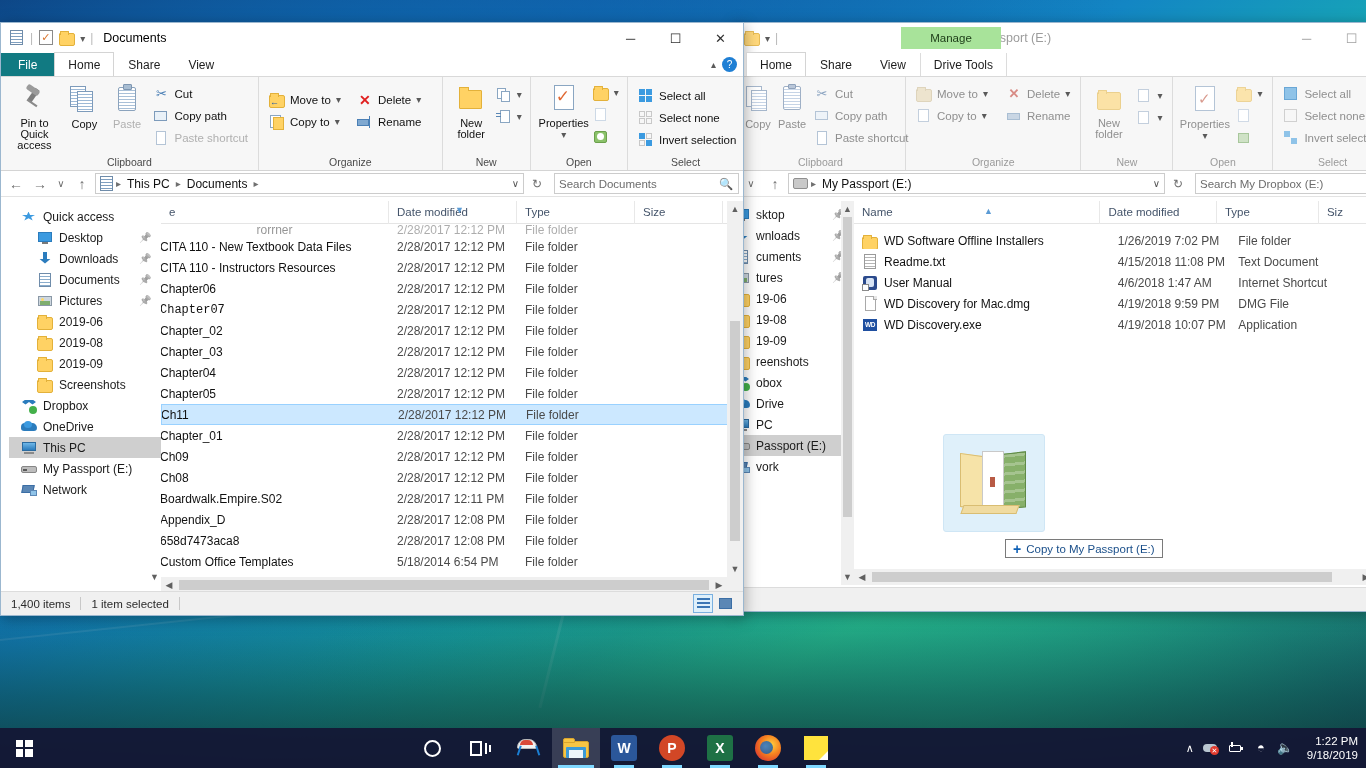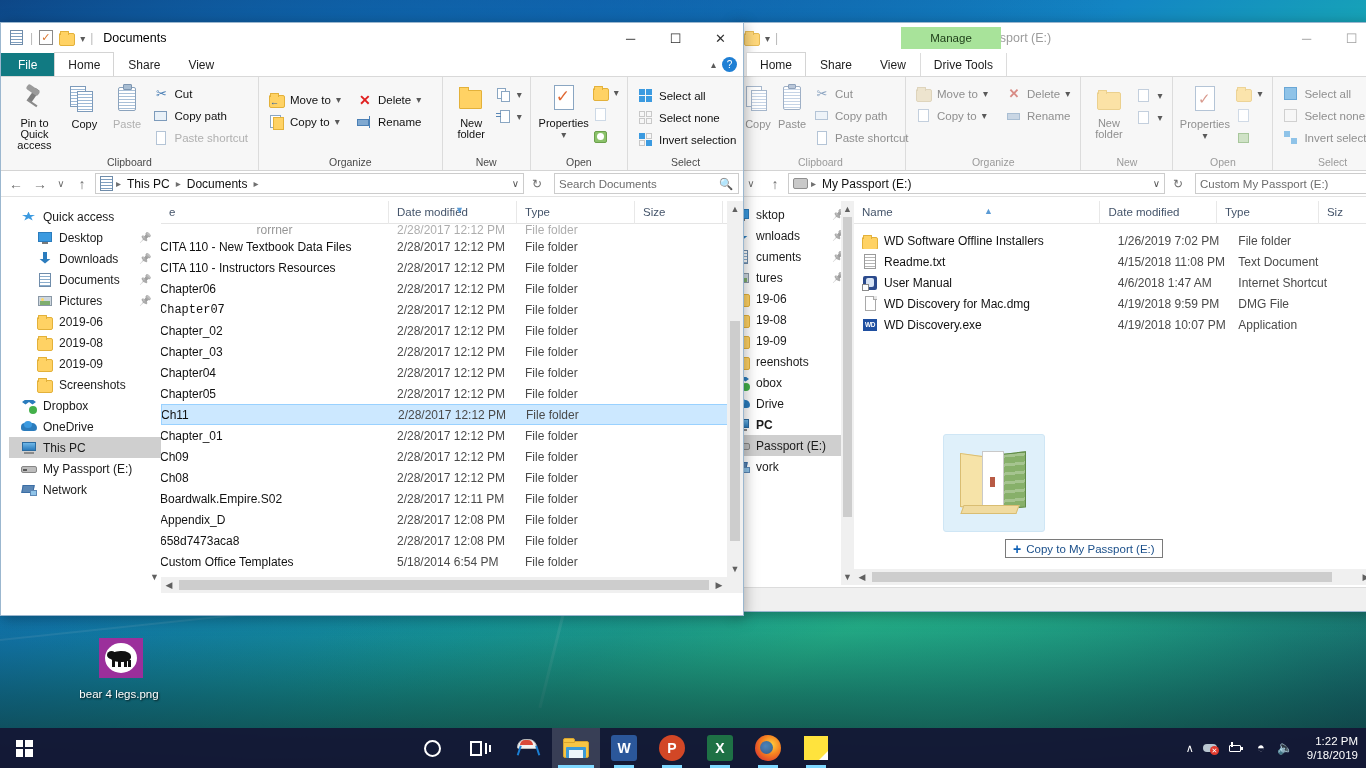--- a/index.html
+++ b/index.html
@@ -194,34 +194,20 @@
 <div id="desktop">
   <div class="wp-base"></div>
   <div class="wp-sweep1"></div>
   <div class="wp-sweep2"></div>
   <div class="wp-band" style="left:-200px;top:520px;width:1900px;height:3px;transform:rotate(-10deg);"></div>
   <div class="wp-band" style="left:-200px;top:660px;width:1900px;height:2px;transform:rotate(-6deg);"></div>
   <div class="wp-band" style="left:640px;top:300px;width:3px;height:420px;transform:rotate(14deg);"></div>
   <div class="wp-dark"></div>
 
 
-  <div class="dicon" style="left:76px;top:636px;">
-    <div class="glyph">
-      <div class="bear-thumb">
-        <div class="bear-oval"></div>
-        <div class="bear-body"></div>
-        <div class="bear-head"></div>
-        <div class="bear-leg" style="left:13px;"></div>
-        <div class="bear-leg" style="left:19px;"></div>
-        <div class="bear-leg" style="left:25px;"></div>
-        <div class="bear-leg" style="left:29px;"></div>
-      </div>
-    </div>
-    <div>bear 4 legs.png</div>
-  </div>
 </div>
 
 <div class="explorer" style="left:735px;top:22px;width:640px;height:590px;">
 
   <div class="titlebar">
     <div class="qat">
       <span class="qat-ic" style="position:relative;">
         <span class="folder" style="position:absolute;left:0;top:3px;opacity:.85;"></span>
       </span>
       <span class="chev">▾</span>
@@ -421,21 +407,21 @@
     <div class="addrbox">
       <span style="width:15px;height:11px;background:#c9c9c9;border:1px solid #8f8f8f;border-radius:2px;display:inline-block;"></span>
       <span class="crumb-sep">▸</span>
       <span class="crumb">My Passport (E:)</span>
       <span class="addr-right">
         <span>∨</span>
       </span>
     </div>
     <div class="navbtn" style="font-size:12px;">↻</div>
     <div class="searchbox" style="width:175px;">
-      <span>Custom My Passport (E:)</span>
+      <span>Search My Dropbox (E:)</span>
     </div>
   </div>
 
   <div class="ebody" style="top:178px;bottom:24px;height:384px;">
     <div class="navpane" style="width:110px;">
       <div id="w2-nav" style="margin-top:3px;">
           <div class="navitem" style="margin-left: -22px;">
             <span class="nico">
               <span style="position: absolute; left: 1px; top: 2px; width: 14px; height: 10px; background: rgb(59, 154, 224); border: 1px solid rgb(43, 124, 189);"></span>
               <span style="position: absolute; left: 5px; top: 12px; width: 6px; height: 2px; background: rgb(122, 122, 122);"></span>
@@ -496,21 +482,21 @@
             </span>
             <span>obox</span>
           </div>
           <div class="navitem" style="margin-left: -22px;">
             <span class="nico">
               <span style="position: absolute; left: 0px; top: 4px; width: 16px; height: 8px; background: rgb(43, 124, 189); border-radius: 5px 6px 4px 4px;"></span>
               <span style="position: absolute; left: 3px; top: 2px; width: 8px; height: 7px; background: rgb(59, 154, 224); border-radius: 50%;"></span>
             </span>
             <span>Drive</span>
           </div>
-          <div class="navitem" style="margin-left: -22px; font-weight: bold;">
+          <div class="navitem" style="margin-left: -22px;">
             <span class="nico">
               <span style="position: absolute; left: 1px; top: 2px; width: 14px; height: 9px; background: linear-gradient(rgb(111, 183, 232), rgb(43, 124, 189)); border: 1px solid rgb(43, 107, 160);"></span>
               <span style="position: absolute; left: 3px; top: 12px; width: 10px; height: 2px; background: rgb(138, 138, 138);"></span>
             </span>
             <span>PC</span>
           </div>
           <div class="navitem sel" style="margin-left: -22px;">
             <span class="nico">
               <span style="position: absolute; left: 0px; top: 5px; width: 16px; height: 7px; background: rgb(189, 189, 189); border: 1px solid rgb(134, 134, 134); border-radius: 2px;"></span>
             </span>
@@ -1131,20 +1117,35 @@
         <div class="vs-arrow" style="position:absolute;bottom:0;left:0;right:0;">▼</div>
       </div>
       <div class="hscroll" style="width:100%;">
         <div class="hs-arrow">◀</div>
         <div class="hs-thumb" style="left:18px;width:530px;"></div>
         <div class="hs-arrow" style="position:absolute;right:16px;">▶</div>
       </div>
     </div>
   </div>
 
+  <div class="statusbar">
+    <span>1,400 items</span>
+    <span class="st-sep"></span>
+    <span>1 item selected</span>
+    <span class="st-sep"></span>
+    <div class="viewbtns">
+      <div class="vbtn active">
+        <span style="display:block;width:13px;height:11px;
+          background:repeating-linear-gradient(180deg,#3b76b5 0 2px,transparent 2px 4px);"></span>
+      </div>
+      <div class="vbtn">
+        <span style="display:block;width:13px;height:11px;background:#5b87b5;border:1px solid #3b6ea5;"></span>
+      </div>
+    </div>
+  </div>
 </div>
 
 <div class="dragghost" style="left:943px;top:434px;">
   <span style="position:absolute;left:16px;top:14px;width:70px;height:68px;">
     <span style="position:absolute;left:0;top:6px;width:30px;height:54px;background:#f6e3a8;border:1px solid #d9bd72;transform:skewY(8deg);"></span>
     <span style="position:absolute;left:34px;top:4px;width:32px;height:56px;background:#87b06a;border:1px solid #5f8a48;transform:skewY(-6deg);
          background-image:repeating-linear-gradient(180deg,rgba(255,255,255,.25) 0 3px,transparent 3px 9px);"></span>
     <span style="position:absolute;left:22px;top:2px;width:22px;height:62px;background:#ffffff;border:1px solid #c9c9c9;"></span>
     <span style="position:absolute;left:30px;top:28px;width:5px;height:10px;background:#b85a45;"></span>
     <span style="position:absolute;left:2px;top:56px;width:56px;height:9px;background:#f0dba0;border:1px solid #d9bd72;transform:skewX(-20deg);"></span>

